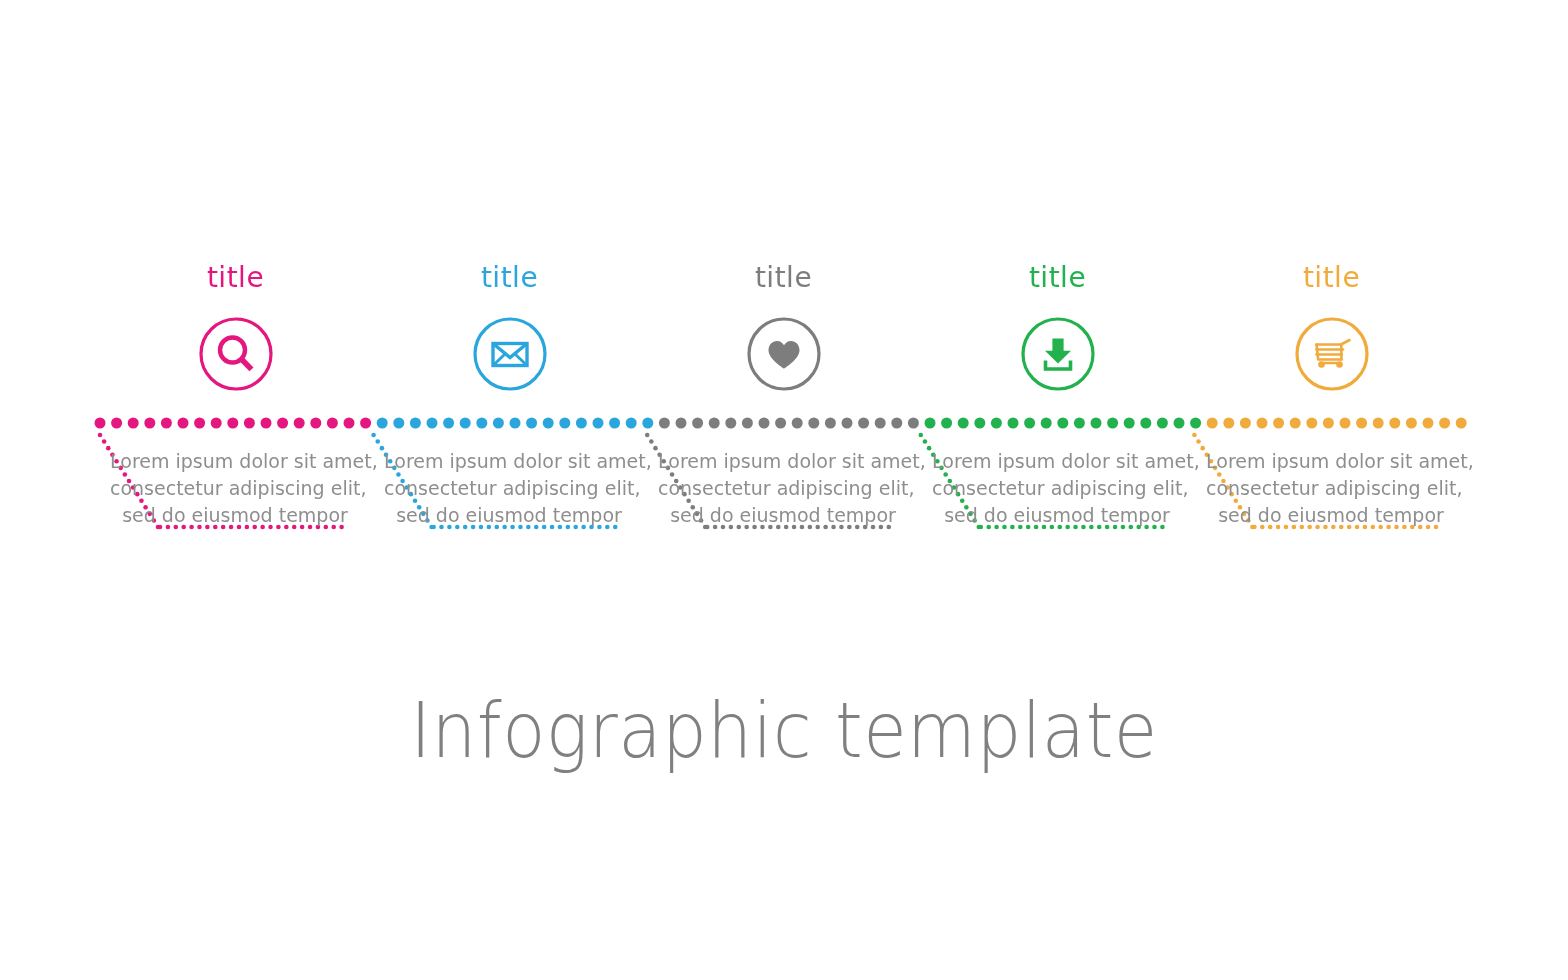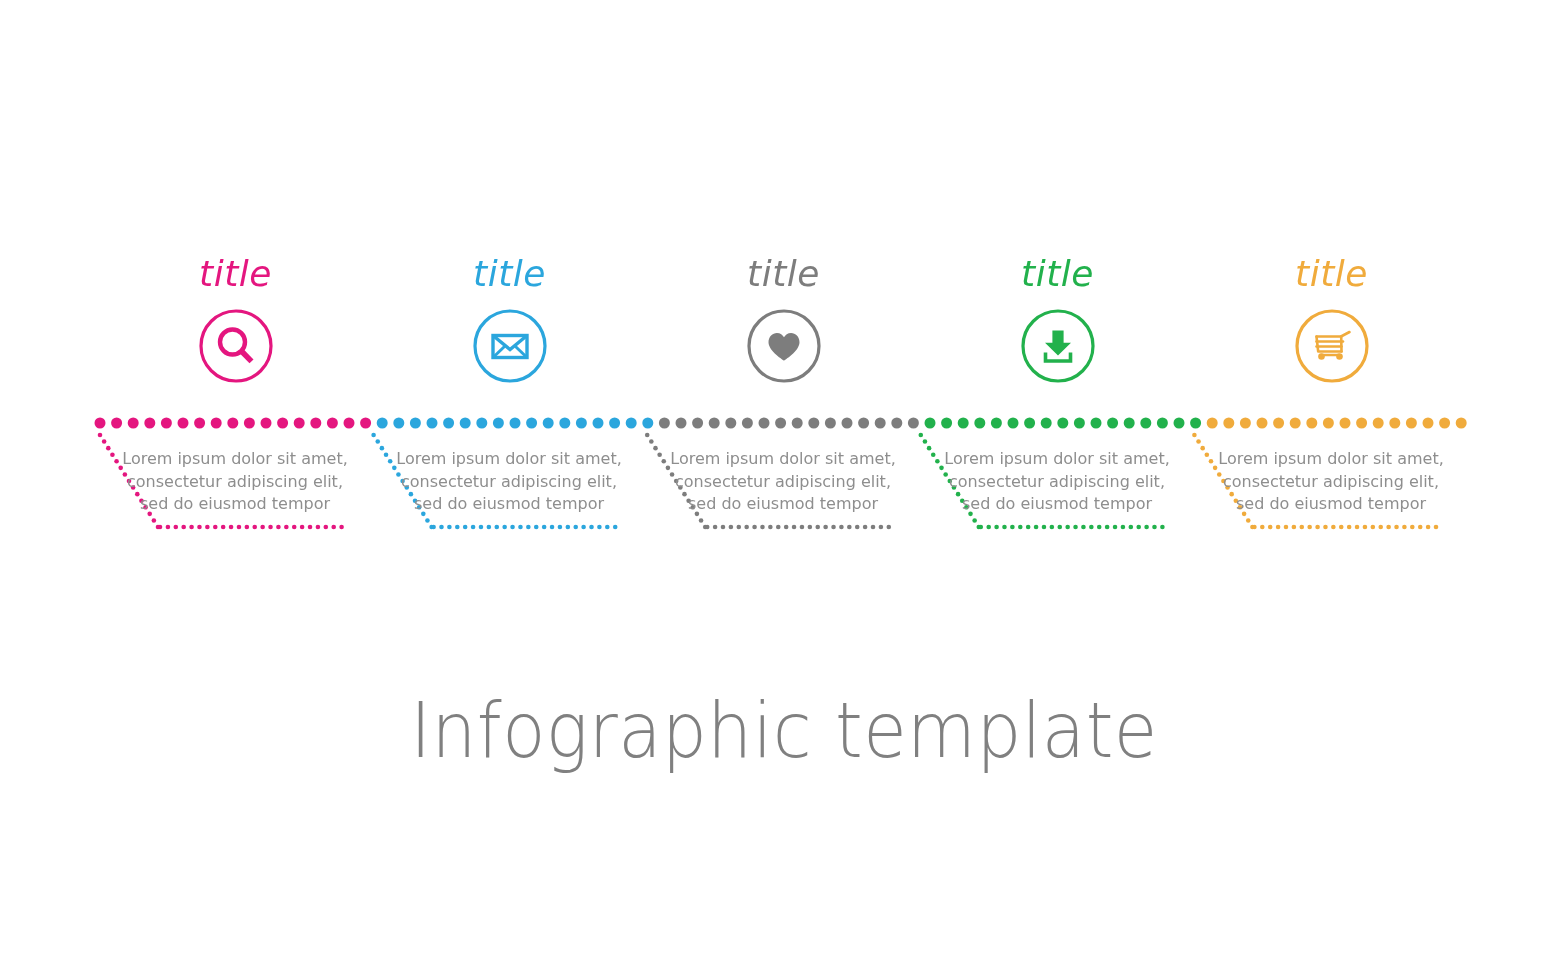--- a/index.html
+++ b/index.html
@@ -25,44 +25,43 @@
   
   .seg {
     position: absolute;
     top: 248px;
     width: 275px;
     text-align: center;
   }
 
   .seg-title {
     font-family: "DejaVu Sans", sans-serif;
-    font-size: 36px;
+    font-size: 28px;
     font-weight: 400;
     letter-spacing: 0.5px;
     line-height: 1;
-    margin: 8px 0 22px 0;
+    margin: 16px 0 22px 0;
     height: 30px;
-    font-style: italic;
   }
 
   .icon-wrap {
     width: 76px;
     height: 76px;
     margin: 0 auto;
     display: block;
   }
   .icon-wrap svg { display: block; width: 76px; height: 76px; }
 
   
   .body-copy {
     position: absolute;
     width: 250px;
     text-align: center;
     font-family: "DejaVu Sans", sans-serif;
-    font-size: 16px;
+    font-size: 19px;
     line-height: 1.42;
     color: #8e8e8e;
     top: 448px;
   }
   .body-copy .ln { display: block; white-space: nowrap; }
 
   
   #main-title {
     position: absolute;
     left: 0;

